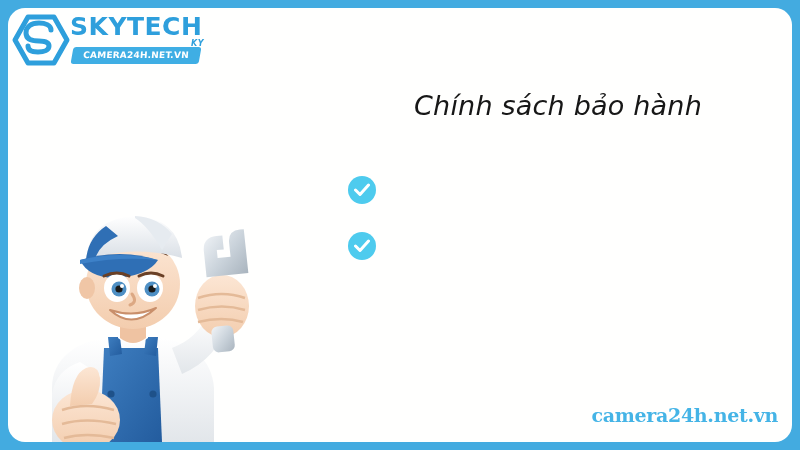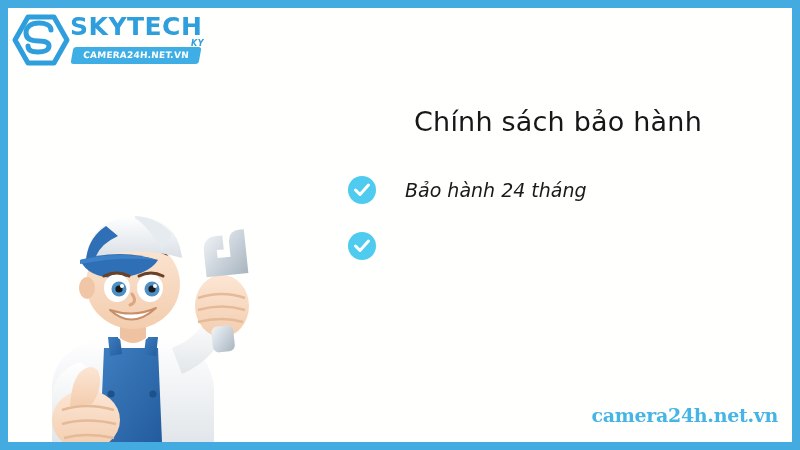--- a/index.html
+++ b/index.html
@@ -16,20 +16,21 @@
     font-family: "DejaVu Sans", sans-serif;
   }
   #canvas {
     position: absolute;
     left: 8px;
     top: 8px;
     width: 784px;
     height: 434px;
     background: #FFFFFE;
     overflow: hidden;
+    border-radius: 17px;
   }
 
   
   .logo {
     position: absolute;
     left: 4px;
     top: 2px;
     width: 200px;
     height: 60px;
   }
@@ -96,24 +97,25 @@
     letter-spacing: 0.2px;
     color: #FFFFFF;
     transform: skewX(6deg);
     white-space: nowrap;
   }
 
   
   .title {
     position: absolute;
     left: 340px;
-    top: 98px;
+    top: 82px;
     width: 420px;
     text-align: center;
     font-family: "DejaVu Sans", sans-serif;
+    font-style: italic;
     font-size: 27px;
     color: #171717;
     letter-spacing: 0.2px;
     white-space: nowrap;
   }
 
   
   .features {
     position: absolute;
     left: 340px;
@@ -285,21 +287,20 @@
     <div class="title">Chính sách bảo hành</div>
 
     <div class="features">
 
       <div class="feature-row">
         <div class="check-badge">
           <svg width="16" height="14" viewBox="0 0 16 14" xmlns="http://www.w3.org/2000/svg">
             <path d="M1.5 7 L6 11.5 L14.5 2" fill="none" stroke="#FFFFFF" stroke-width="3" stroke-linecap="round" stroke-linejoin="round"></path>
           </svg>
         </div>
-        <div class="feature-label">Bảo hành 24 tháng</div>
       </div>
 
       <div class="feature-row">
         <div class="check-badge">
           <svg width="16" height="14" viewBox="0 0 16 14" xmlns="http://www.w3.org/2000/svg">
             <path d="M1.5 7 L6 11.5 L14.5 2" fill="none" stroke="#FFFFFF" stroke-width="3" stroke-linecap="round" stroke-linejoin="round"></path>
           </svg>
         </div>
       </div>
 

